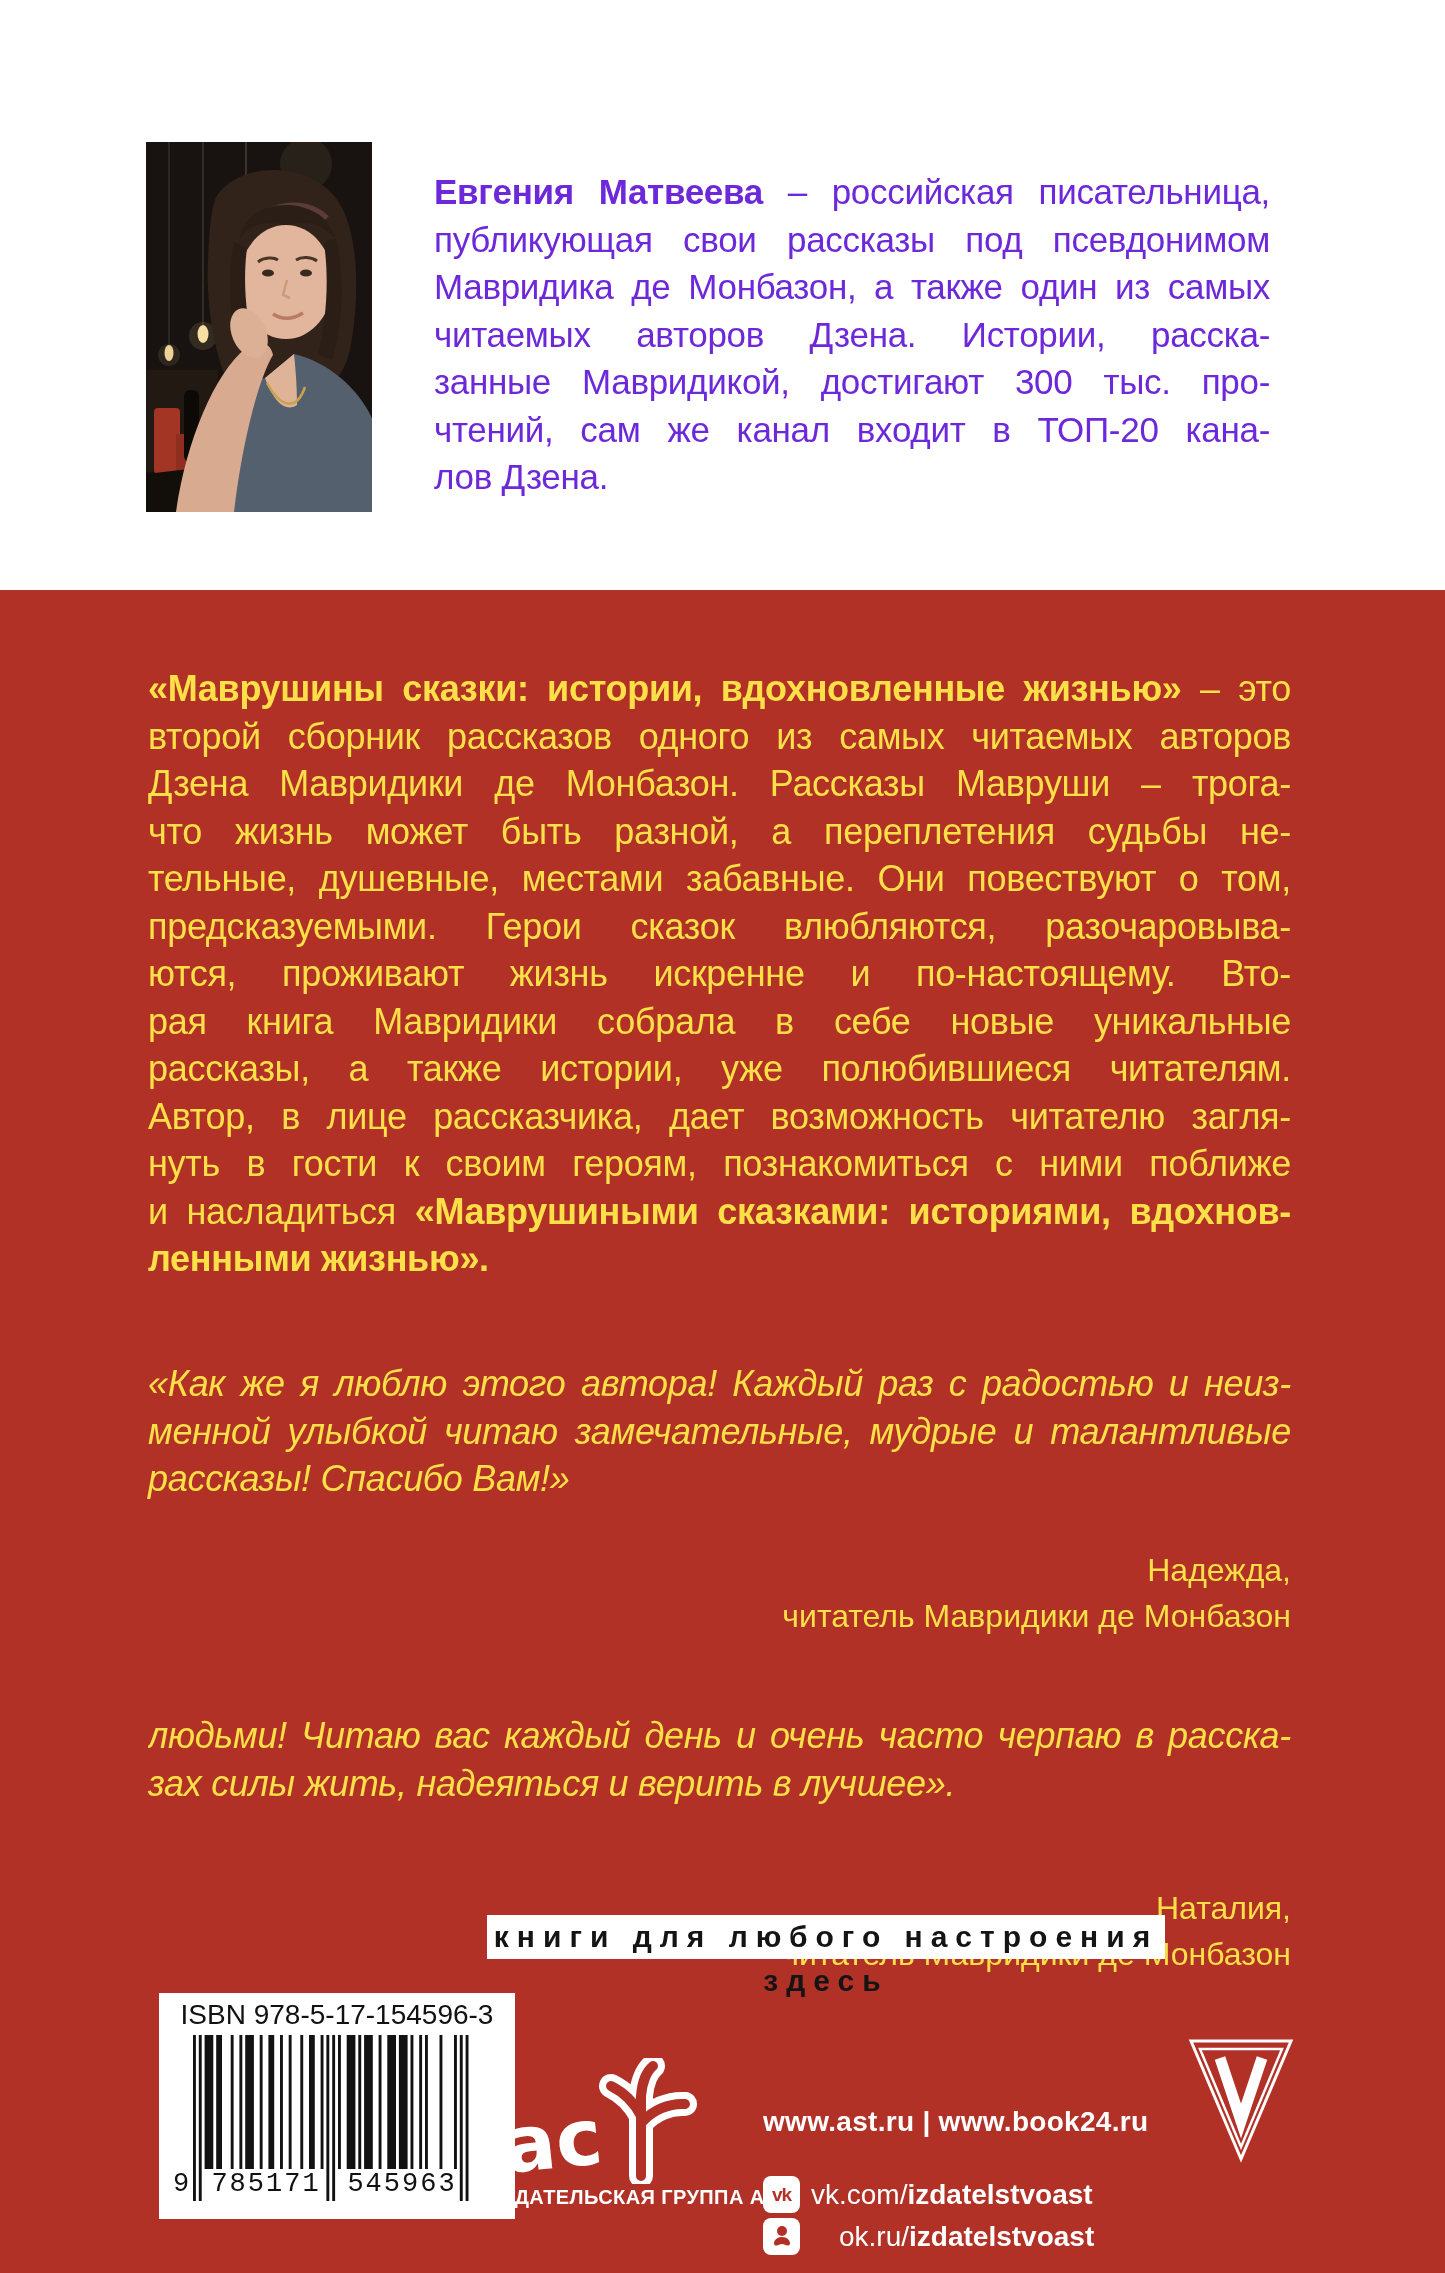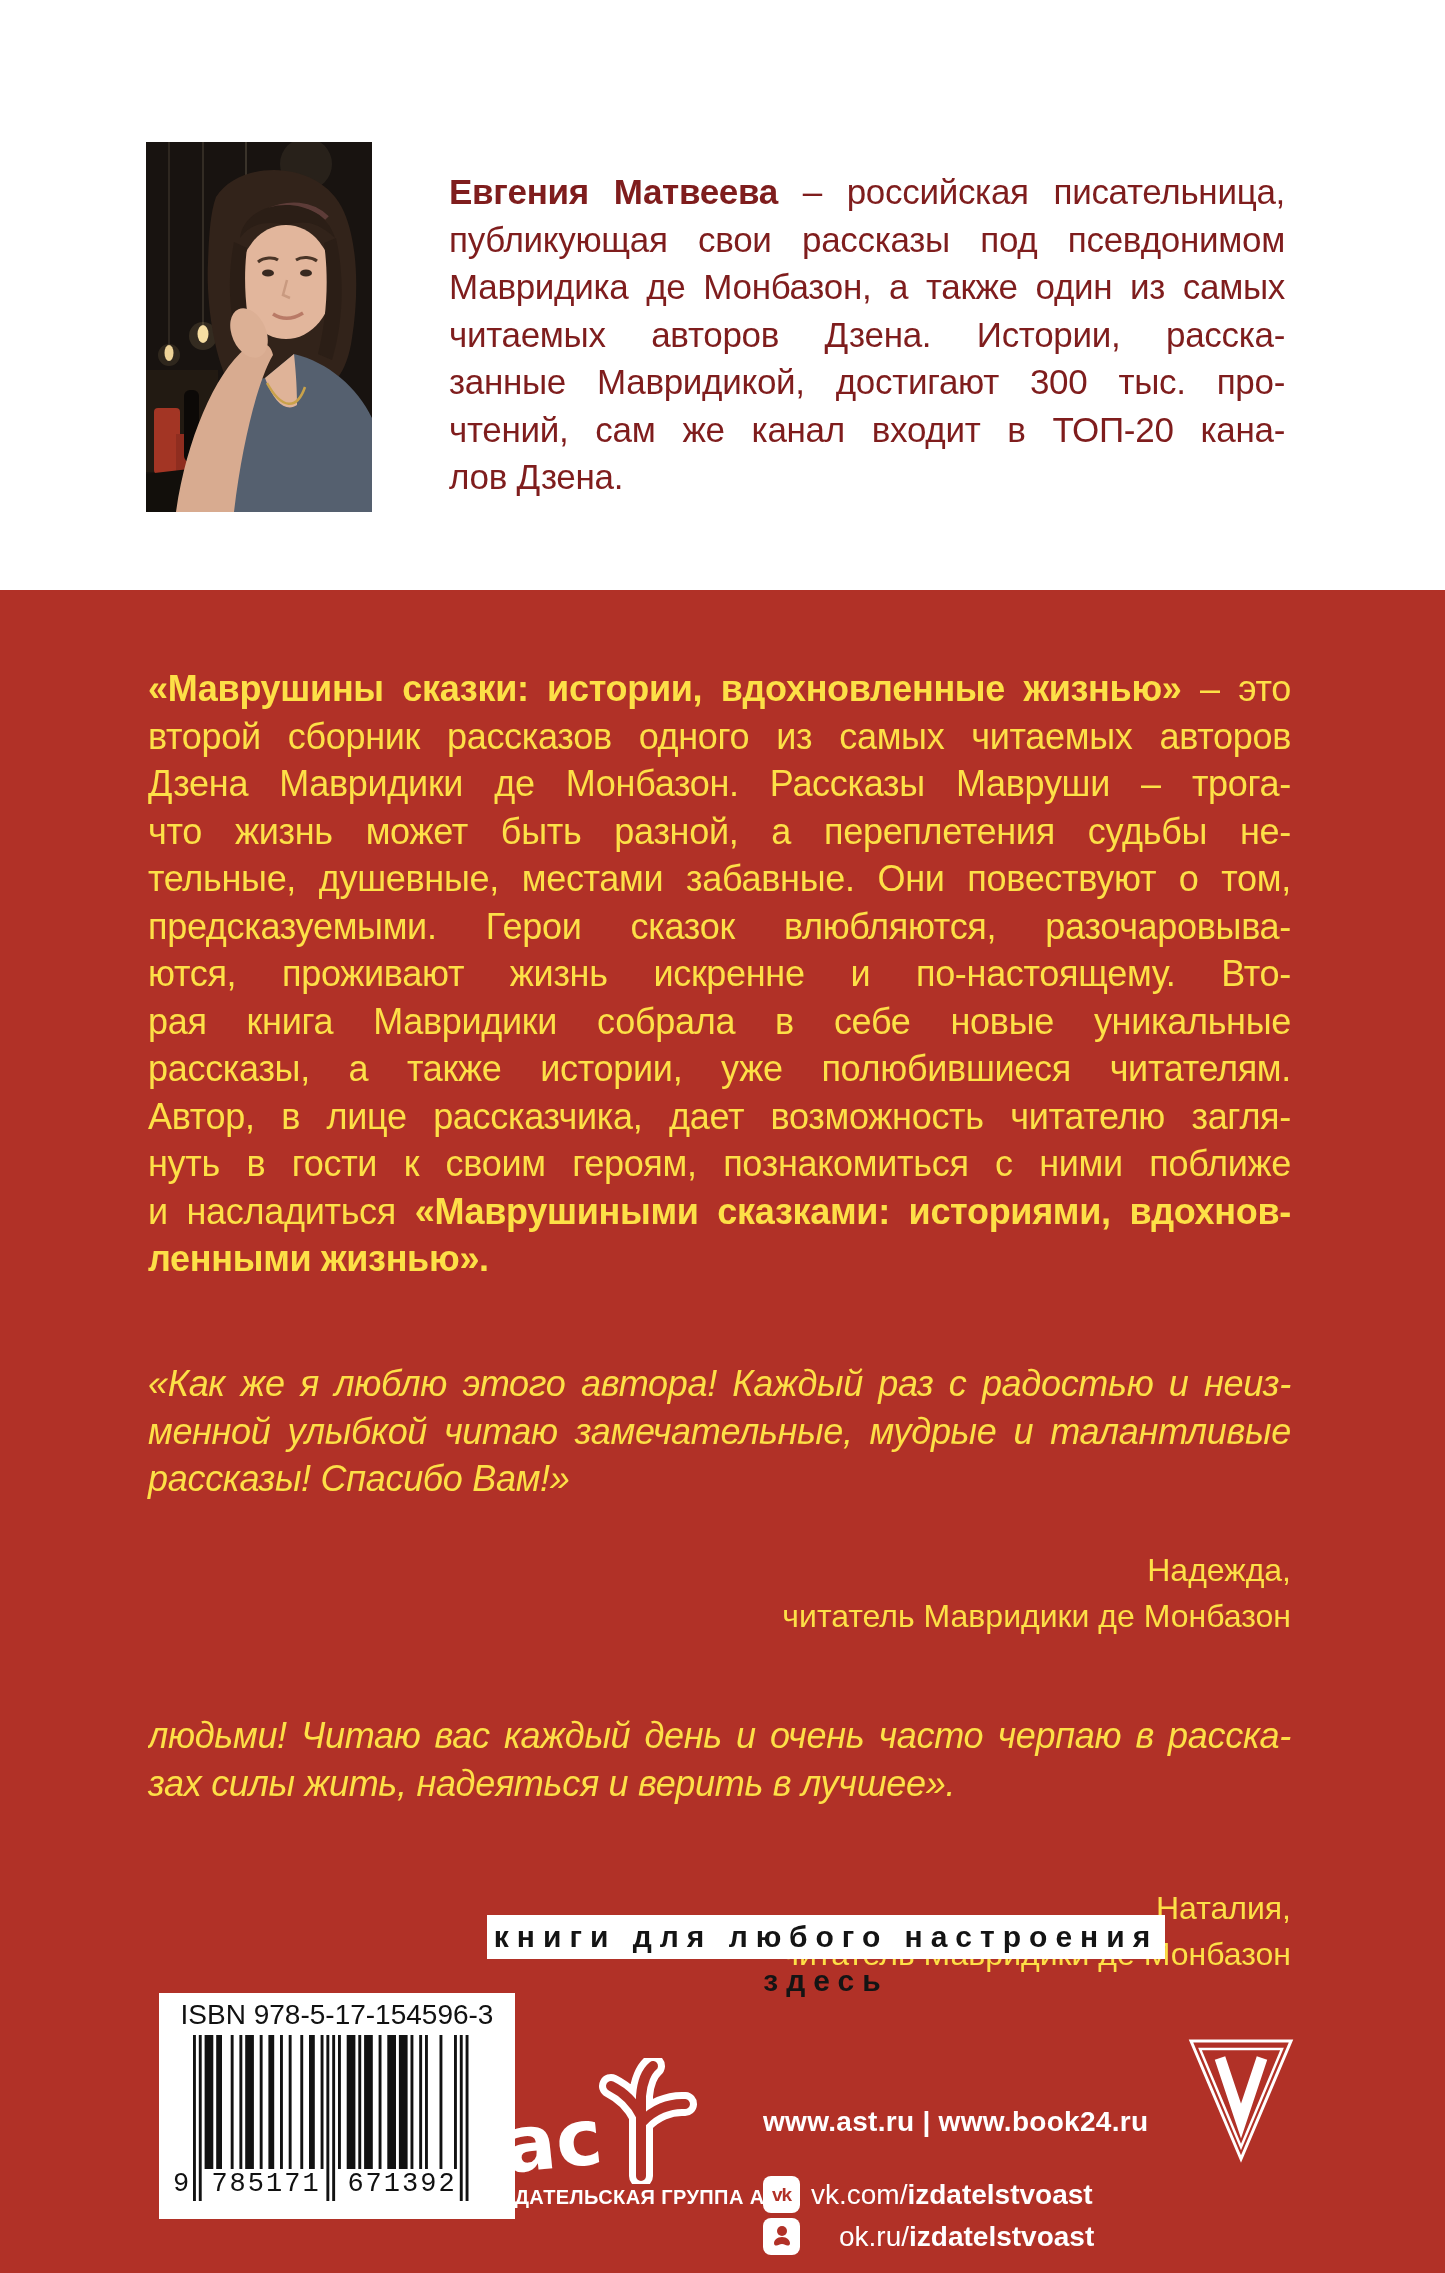--- a/index.html
+++ b/index.html
@@ -1,21 +1,21 @@
 <!DOCTYPE html>
 <html><head>
 <meta charset="utf-8">
 <style>
   html,body{margin:0;padding:0;background:#e8e8e8;}
   .page{position:relative;width:1445px;height:2273px;background:#ffffff;overflow:hidden;
         font-family:"Liberation Sans",sans-serif;margin:0 auto;}
   
   .photo-frame{position:absolute;left:146px;top:142px;width:226px;height:370px;overflow:hidden;}
-  .bio{position:absolute;left:449px;top:168px;width:836px;font-size:35px;line-height:47.5px;
-       color:#7f1d1d;letter-spacing:-0.3px;}
+  .bio{position:absolute;left:434px;top:168px;width:836px;font-size:35px;line-height:47.5px;
+       color:#6d28d9;letter-spacing:-0.3px;}
   .jl{text-align:justify;text-align-last:justify;overflow:hidden;white-space:normal;}
   .last{text-align:left;text-align-last:left;}
   .bio b{font-weight:bold;}
   
   .red{position:absolute;left:0;top:590px;width:1445px;height:1903px;background:#b13127;color:#fde047;}
   .par{position:absolute;left:148px;top:75px;width:1143px;font-size:36px;line-height:47.5px;letter-spacing:-0.3px;}
   .quote{position:absolute;left:148px;width:1143px;font-size:36px;line-height:47.5px;
          font-style:italic;letter-spacing:-0.3px;}
   .q1{top:770px;} .q2{top:1122px;}
   .attr{position:absolute;left:148px;width:1143px;text-align:right;font-size:32px;line-height:46px;}
@@ -177,21 +177,21 @@
           <rect x="252.00" y="0" width="2.90" height="134"></rect>
           <rect x="266.50" y="0" width="2.90" height="134"></rect>
           <rect x="281.00" y="0" width="2.90" height="134"></rect>
           <rect x="286.80" y="0" width="2.90" height="166"></rect>
           <rect x="292.60" y="0" width="2.90" height="166"></rect>
         </g>
     </svg>
     <div class="bc-digits">
       <span class="d1">9</span>
       <span class="d2">785171</span>
-      <span class="d3">671392</span>
+      <span class="d3">545963</span>
     </div>
   </div>
 
   <div class="strip">
     <span>книги для любого настроения здесь</span>
   </div>
 
   <div class="ast">
     <span class="ast-text">ас</span>
     <svg class="ast-sprout" width="110" height="126" viewBox="0 0 110 126">

